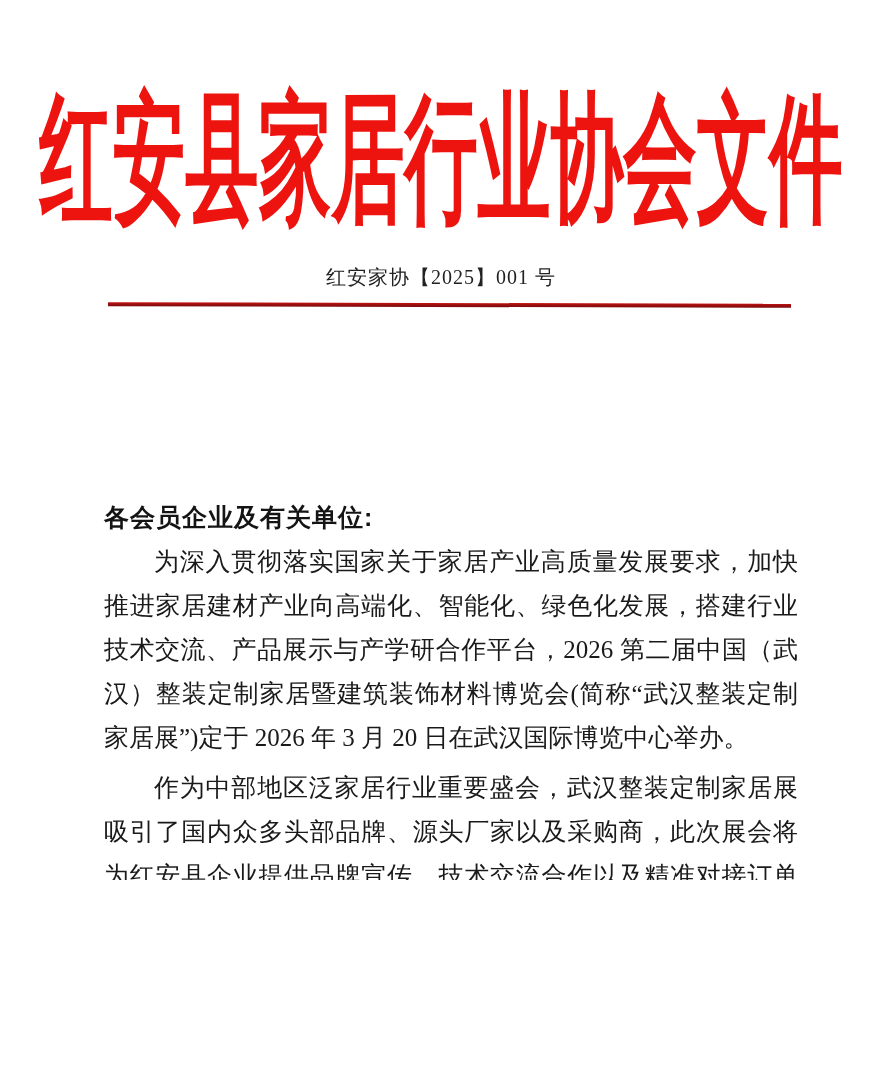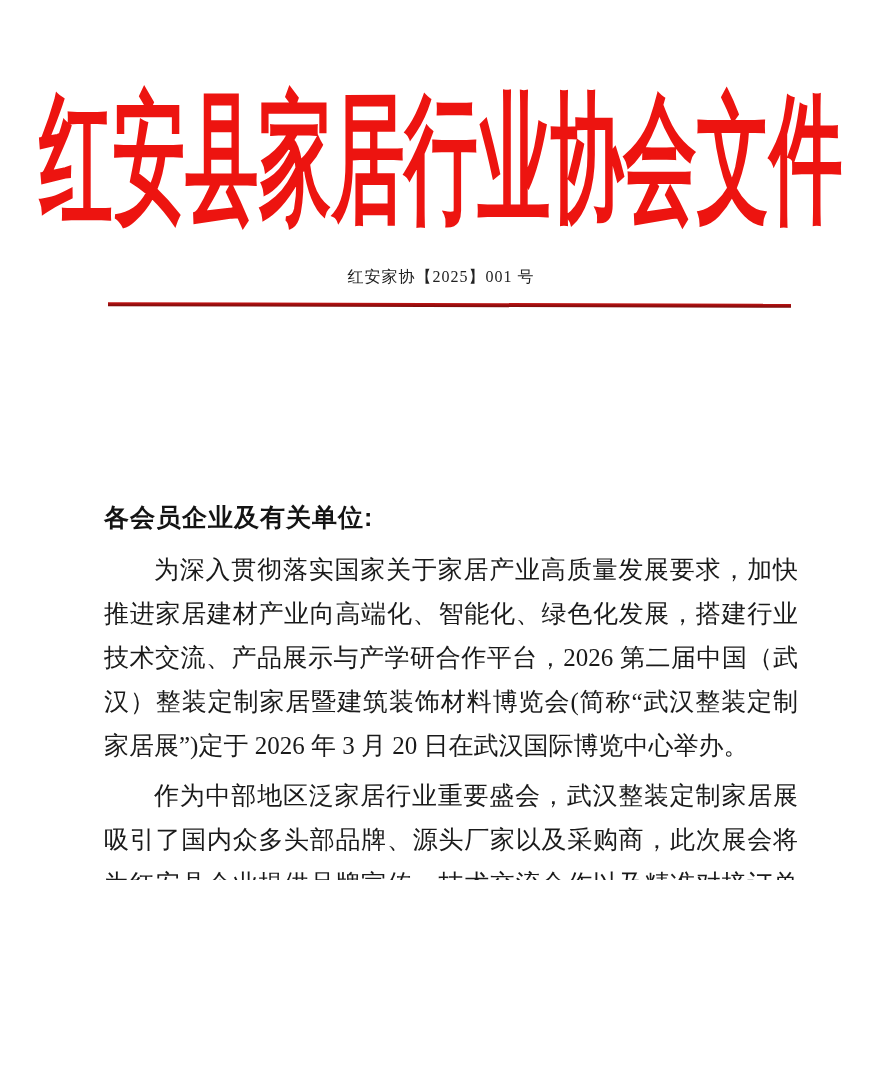--- a/index.html
+++ b/index.html
@@ -39,21 +39,21 @@
     transform-origin: top center;
     font-family: "Liberation Serif", "DejaVu Serif", serif;
   }
   
   .doc-number {
     position: absolute;
     top: 262px;
     left: 0;
     width: 100%;
     text-align: center;
-    font-size: 16px;
+    font-size: 20px;
     line-height: 30px;
     letter-spacing: 1px;
     color: #222222;
   }
   
   .red-rule {
     position: absolute;
     top: 303px;
     left: 108px;
     width: 683px;
@@ -80,21 +80,21 @@
     position: absolute;
     top: 502px;
     left: 104px;
     width: 694px;
   }
   .salutation {
     font-family: "Liberation Sans", "DejaVu Sans", sans-serif;
     font-weight: bold;
     font-size: 25px;
     line-height: 30px;
-    margin: 0 0 16px 0;
+    margin: 0 0 8px 0;
     color: #141414;
     letter-spacing: 1px;
   }
   .body-para {
     margin: 0;
     font-size: 25px;
     line-height: 44px;
     text-align: justify;
     text-indent: 2em;
     letter-spacing: 0px;

